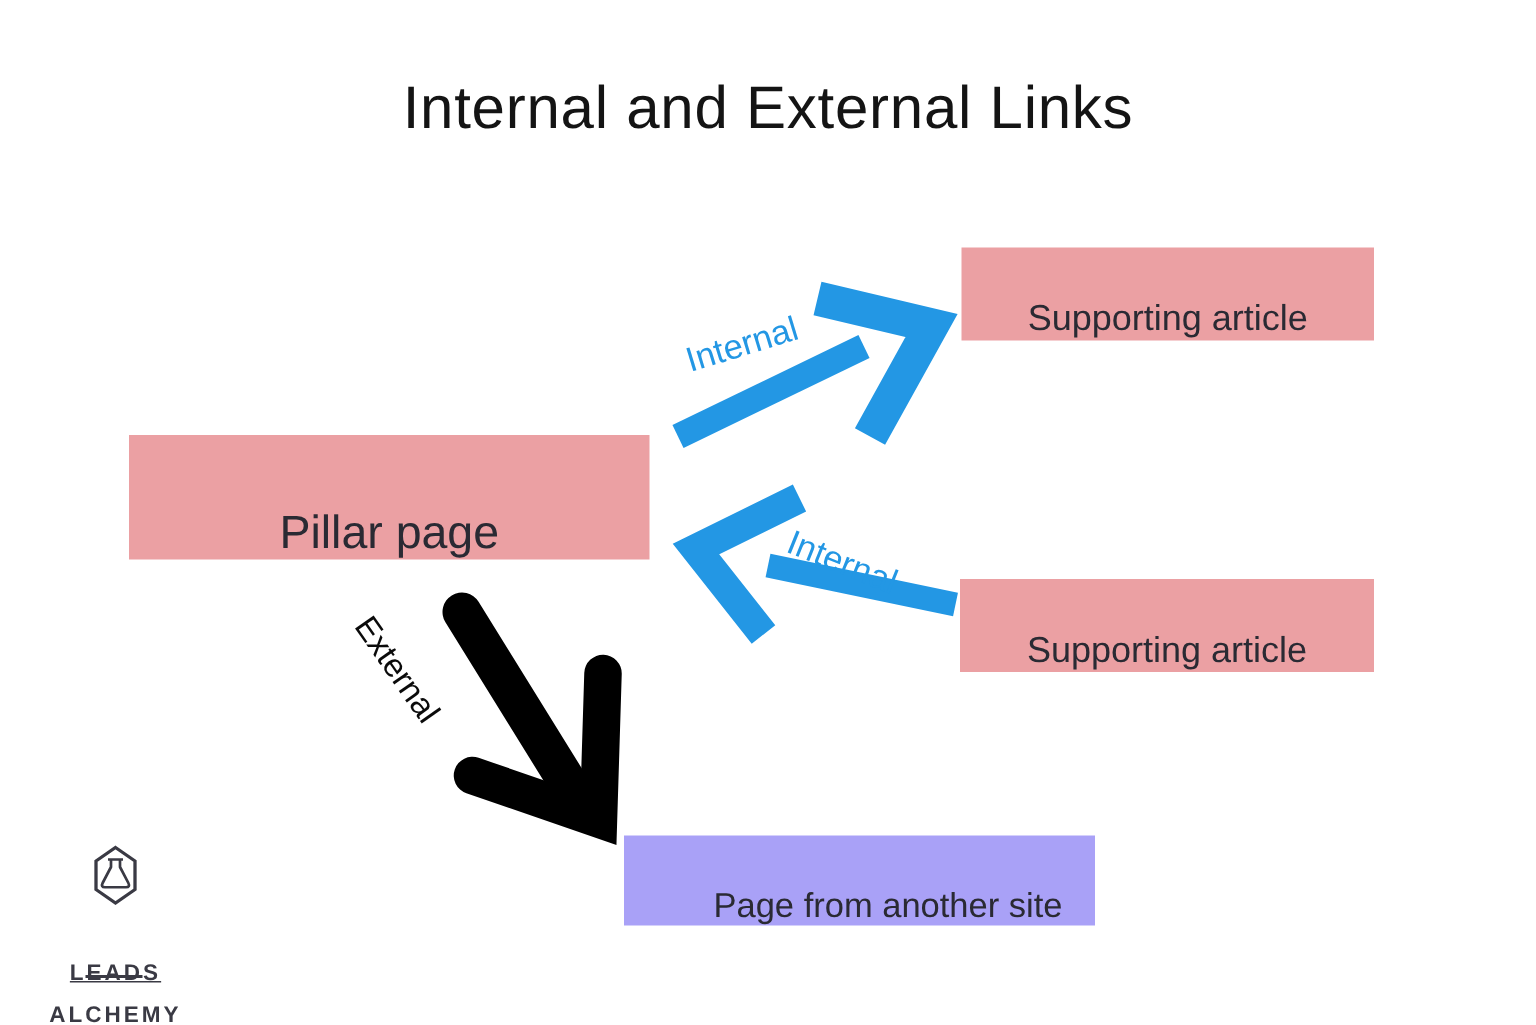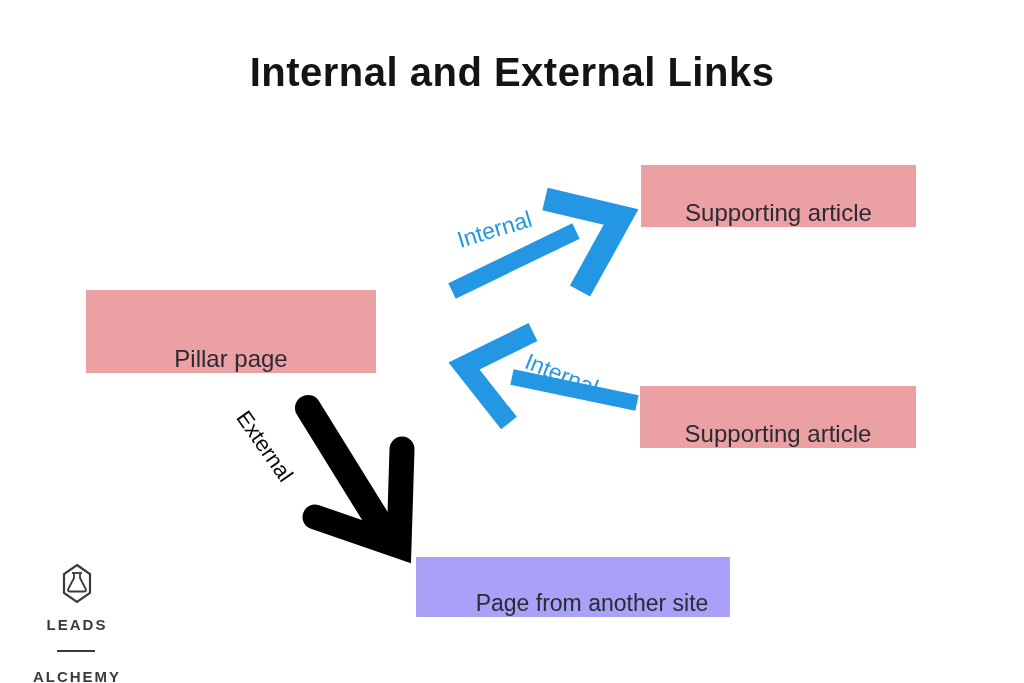--- a/index.html
+++ b/index.html
@@ -2,29 +2,29 @@
 <html><head>
 <meta charset="utf-8">
 <style>
   html,body { margin:0; padding:0; background:#ffffff; }
   .canvas {
     position:relative; width:1024px; height:683px; background:#ffffff;
     font-family:"Liberation Sans", sans-serif; overflow:hidden;
   }
   .title {
     position:absolute; left:0; top:50px; width:1024px; text-align:center;
-    font-size:40px; font-weight:700; letter-spacing:0.5px; color:#141414;
+    font-size:40px; font-weight:400; letter-spacing:0.5px; color:#141414;
   }
   .box {
     position:absolute; display:flex; align-items:flex-end; justify-content:center;
     color:#2a2a33; text-align:center;
   }
   .box.pink   { background:#eba0a3; }
   .box.purple { background:#a9a1f7; }
-  #pillar-box  { left:86px;  top:290px; width:290px; height:83px; font-size:24px; font-weight:300; }
+  #pillar-box  { left:86px;  top:290px; width:347px; height:83px; font-size:31px; font-weight:300; }
   #sup-top-box { left:641px; top:165px; width:275px; height:62px; font-size:24px; font-weight:300; }
   #sup-bot-box { left:640px; top:386px; width:276px; height:62px; font-size:24px; font-weight:300; }
   #ext-page-box{ left:416px; top:557px; width:276px; height:60px; font-size:23px; font-weight:300;padding-left:38px; }
 
   .arrow-layer { position:absolute; left:0; top:0; width:1024px; height:683px; }
 
   .arrow-label { position:absolute; white-space:nowrap; }
   #internal-label-top {
     left:454px; top:228px; font-size:23px; color:#2397e4;
     transform:rotate(-17deg); transform-origin:left top;
@@ -37,21 +37,21 @@
     left:252px; top:406px; font-size:22px; color:#0a0a0a;
     transform:rotate(55deg); transform-origin:left top;
   }
 
   .logo { position:absolute; left:0; top:0; }
   .logo-text {
     position:absolute; left:17px; width:120px; text-align:center;
     color:#3a3a44; font-weight:700; letter-spacing:2px; font-size:15px;
   }
   #logo-line1 { top:638px;margin-top:30px; }
-  #logo-line2 { top:616px; }
+  #logo-line2 { top:640px;text-decoration:underline; }
   .logo-underline {
     position:absolute; left:57px; top:650px; width:38px; height:2px; background:#3a3a44;
   }
 </style>
 </head>
 <body>
 
 <div class="canvas">
 
   <div class="title">Internal and External Links</div>

